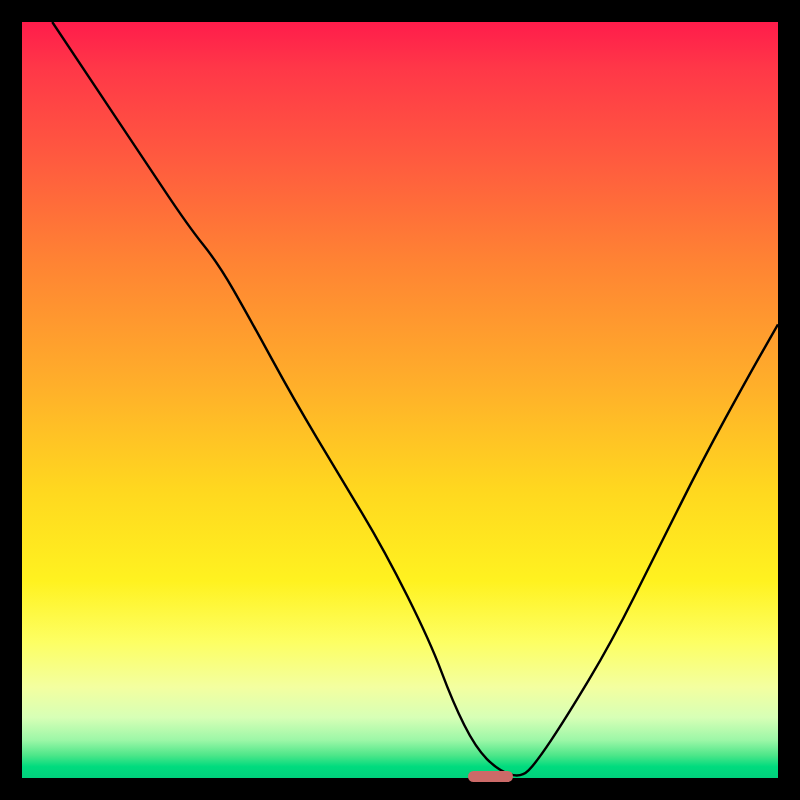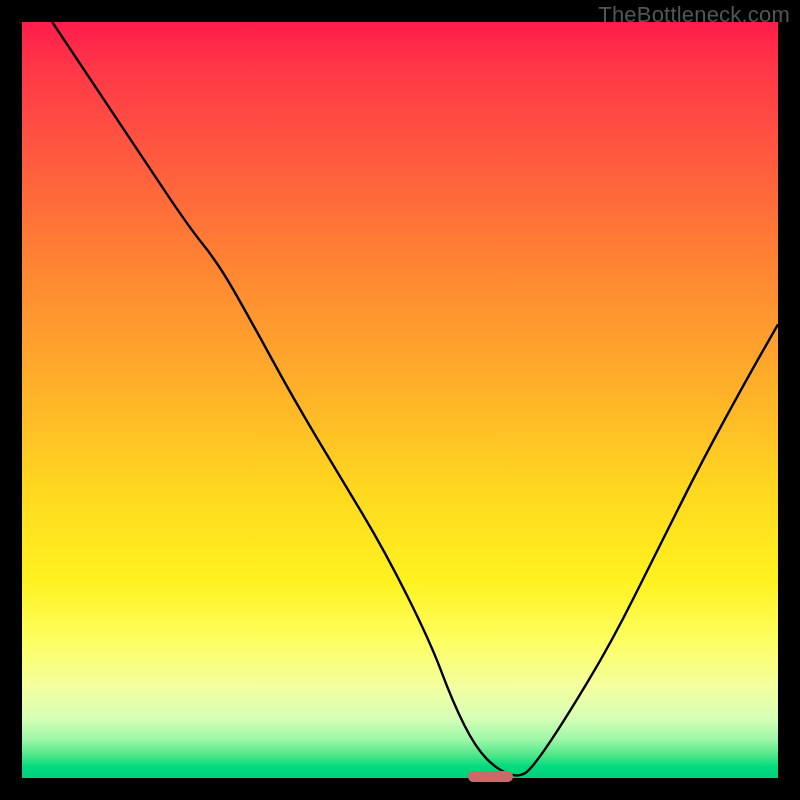--- a/index.html
+++ b/index.html
@@ -62,21 +62,20 @@
     background: #cc6a68;
     border-radius: 8px;
     z-index: 4;
   }
 </style>
 </head>
 <body>
 
 <div class="frame">
 
-  <div class="watermark">TheBottleneck.com</div>
 
   <div class="plot"></div>
 
   <svg class="curve" viewBox="0 0 756 756" preserveAspectRatio="none">
     <path id="curvePath" d="M 30.240000000000002 0 Q 75.60000000000001 68.03999999999996 98.28 102.06 Q 120.96000000000001 136.08000000000004 143.64 170.10000000000002 Q 166.32 204.12 181.44 223.01999999999998 Q 196.56 241.91999999999996 211.68 268.38 Q 226.79999999999998 294.84000000000003 249.47999999999996 336.42 Q 272.15999999999997 378 294.84 415.79999999999995 Q 317.52 453.59999999999997 340.2 491.4 Q 362.88 529.2 385.56 574.5600000000001 Q 408.24 619.9200000000001 419.58 650.1600000000001 Q 430.91999999999996 680.4 442.26 703.0799999999999 Q 453.59999999999997 725.76 464.94 737.1 Q 476.28000000000003 748.44 487.62 752.22 Q 498.96000000000004 756 506.52000000000004 748.44 Q 514.08 740.88 529.2 718.2 Q 544.3199999999999 695.52 567 657.72 Q 589.6800000000001 619.9200000000001 612.36 574.5600000000001 Q 635.04 529.2 657.72 483.84000000000003 Q 680.4 438.48 703.0799999999999 396.9 Q 725.76 355.32 740.88 328.86 T 756 302.40000000000003" fill="none" stroke="#000" stroke-width="2.4"></path>
   </svg>
 
   <div class="marker" id="minMarker" style="left: 468.04px; top: 770.5px; width: 45.36px; height: 11px;"></div>
 
 </div>

